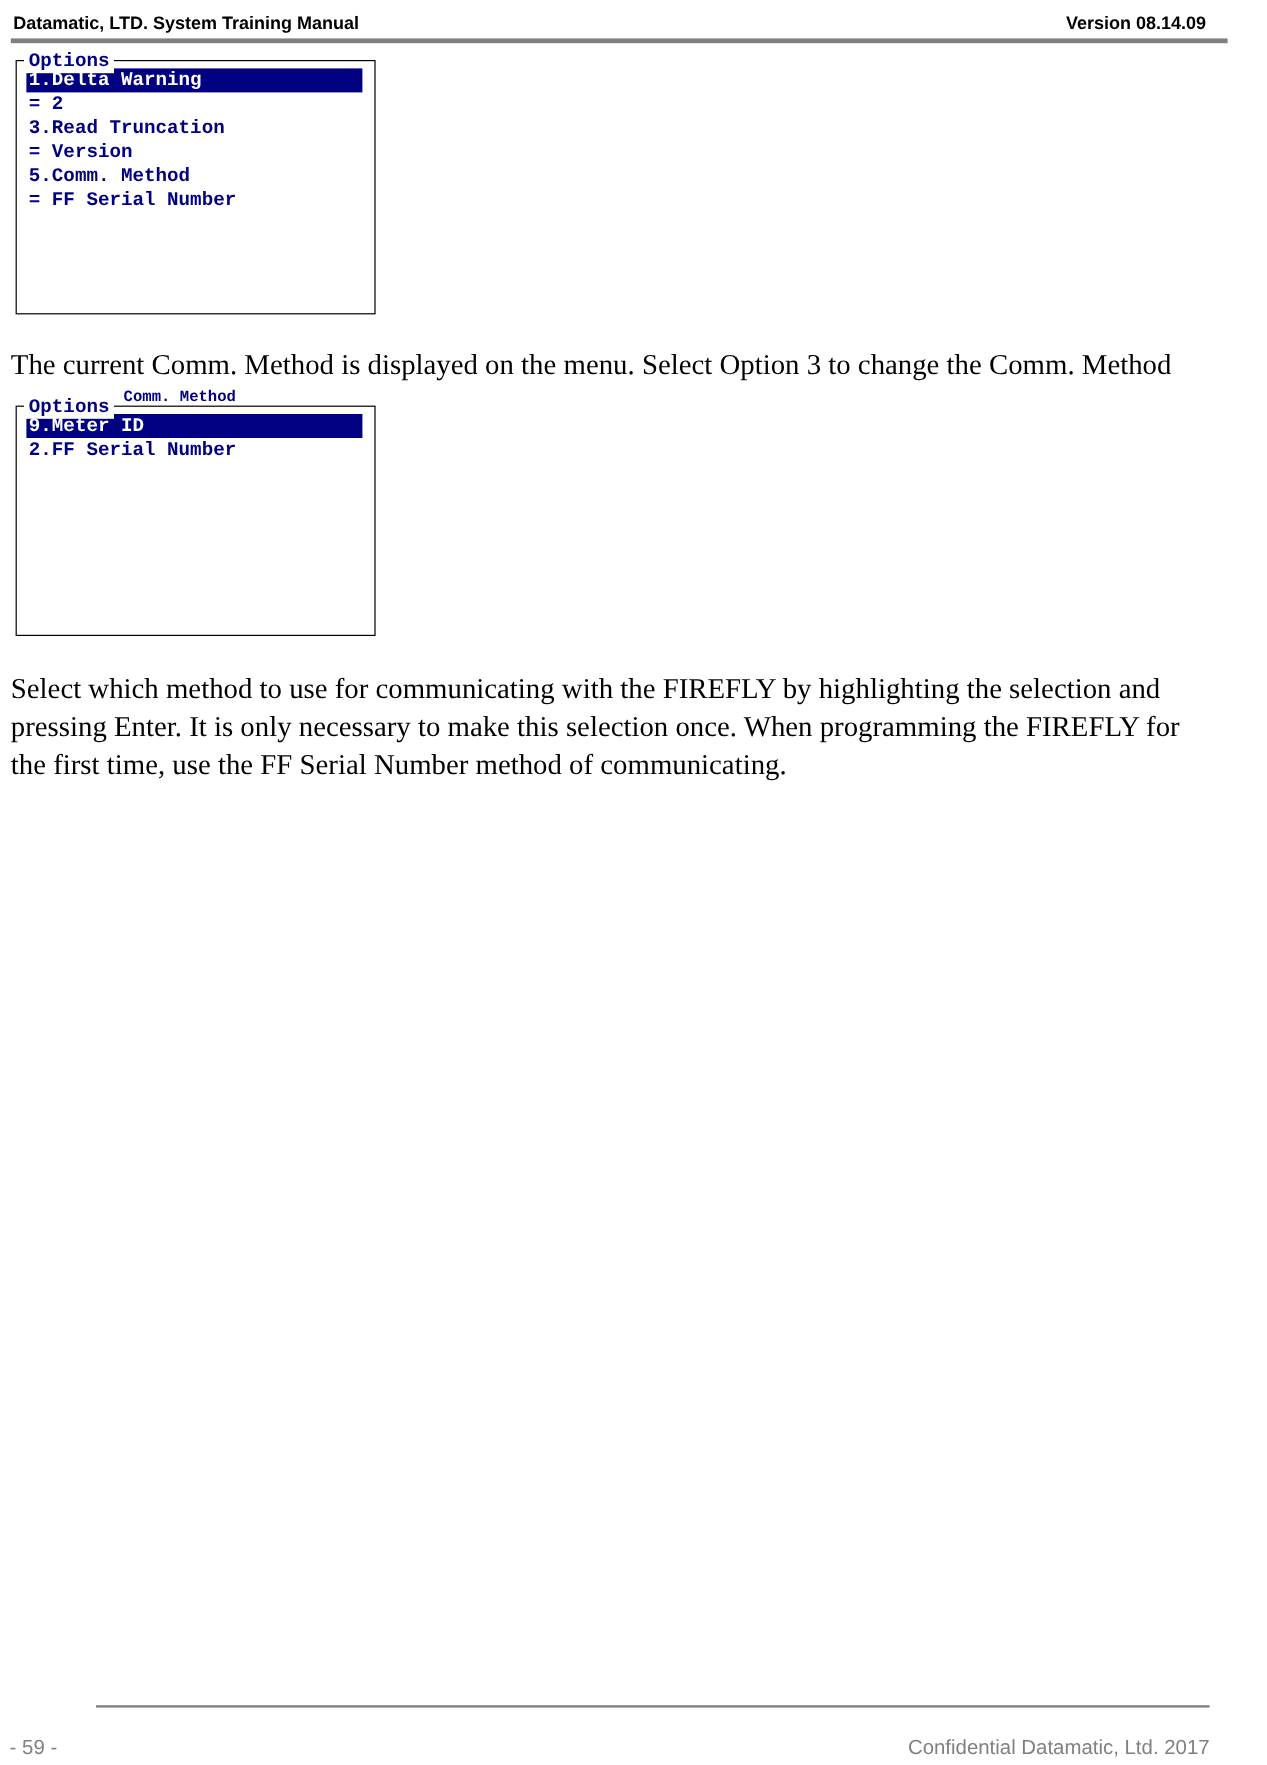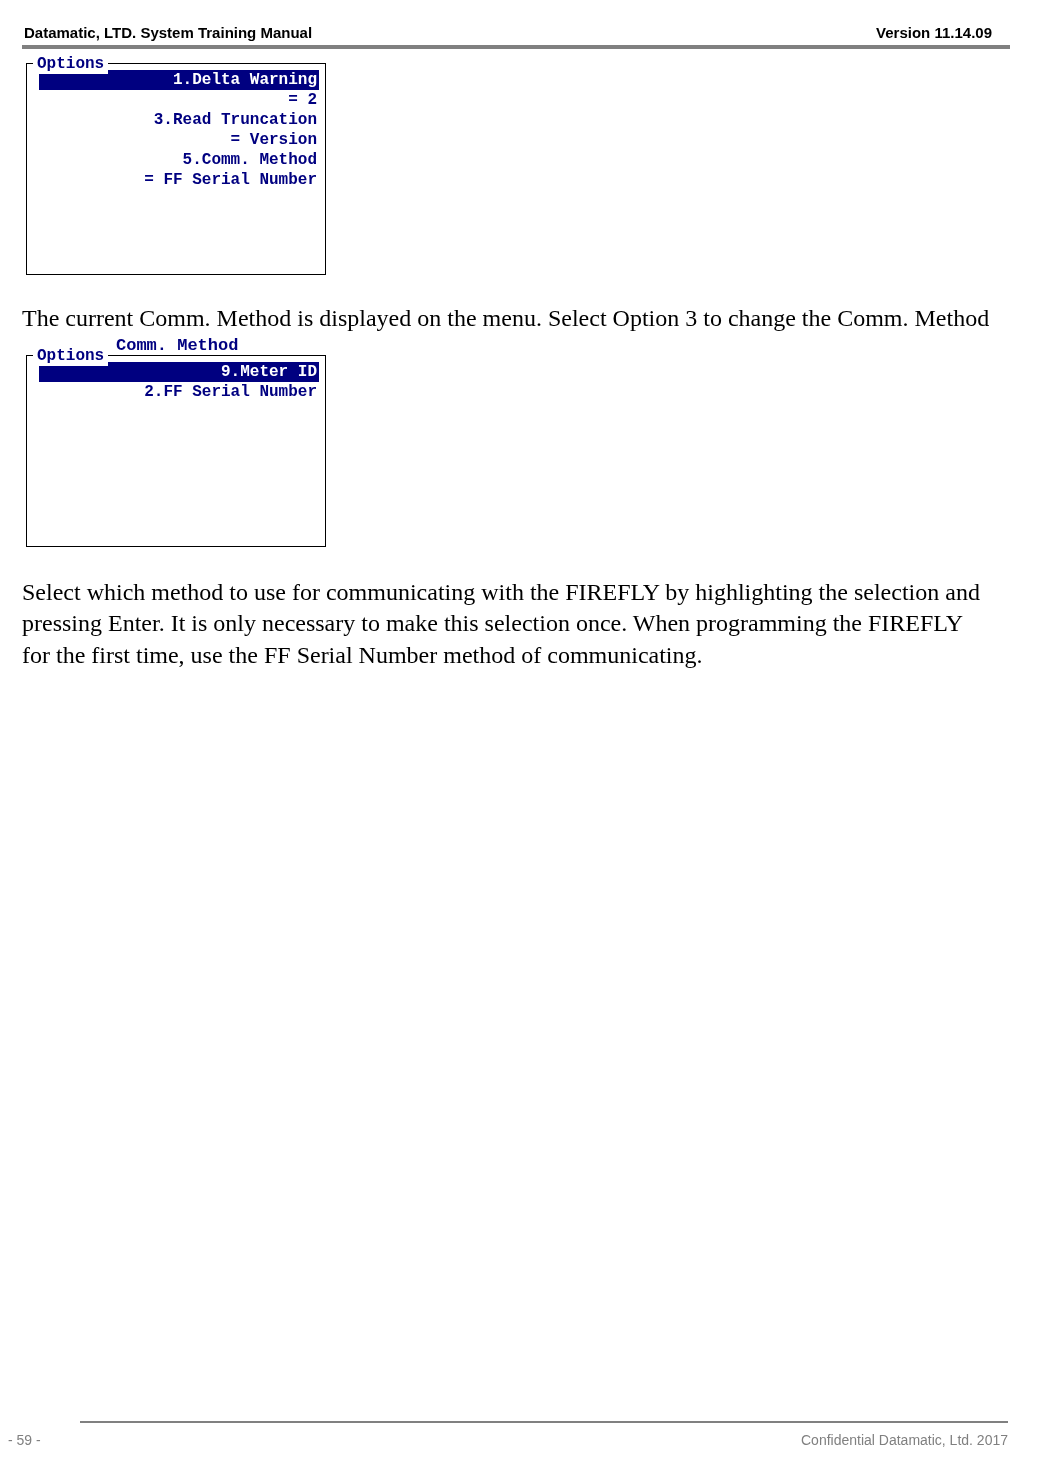--- a/index.html
+++ b/index.html
@@ -8,21 +8,21 @@
     padding: 0;
     background: #ffffff;
     width: 1056px;
     font-family: "Times New Roman", Times, serif;
     color: #000;
   }
   .page {
     width: 1032px;
     min-height: 1471px;
     position: relative;
-    padding: 16px;
+    padding: 3px;
   }
   .header {
     display: flex;
     justify-content: space-between;
     padding: 8px 24px 4px 8px;
     font-family: Arial, Helvetica, sans-serif;
     font-weight: bold;
     font-size: 15px;
   }
   .header-rule {
@@ -47,28 +47,27 @@
     position: absolute;
     top: -10px;
     left: 6px;
     background: #fff;
     padding: 0 4px;
     color: #000080;
   }
   .term-content {
     padding: 6px 6px 6px 8px;
     min-height: 20px;
-    text-align: right;
   }
   .box1 .term-content { min-height: 210px; }
   .box2-wrap { margin-left: 10px; }
   .comm-header {
     font-family: "Courier New", monospace;
     font-weight: bold;
-    font-size: 17px;
+    font-size: 13px;
     color: #000080;
     padding-left: 90px;
     margin-top: 2px;
   }
   .box2 .term-content { min-height: 190px; }
 
   .opt-line { color: #000080; padding: 0 2px; }
   .opt-highlight {
     background: #000080;
     color: #ffffff;
@@ -92,36 +91,36 @@
     left: 80px;
     right: 24px;
     bottom: 48px;
     height: 2px;
     background: #808080;
   }
   .footer {
     position: absolute;
     left: 8px;
     right: 24px;
-    bottom: 23px;
+    bottom: 4px;
     display: flex;
     justify-content: space-between;
     font-family: Arial, Helvetica, sans-serif;
-    font-size: 14px;
+    font-size: 17px;
     color: #808080;
   }
 </style>
 </head>
 <body>
 
 <div class="page">
 
   <div class="header">
     <span>Datamatic, LTD. System Training  Manual</span>
-    <span>Version 11.14.09</span>
+    <span>Version 08.14.09</span>
   </div>
   <div class="header-rule"></div>
 
   <div class="term-box box1">
     <div class="term-title">Options</div>
     <div class="term-content">
       <div><span class="opt-highlight">1.Delta Warning</span></div>
       <div class="opt-line"> = 2</div>
       <div class="opt-line">3.Read Truncation</div>
       <div class="opt-line"> = Version</div>

